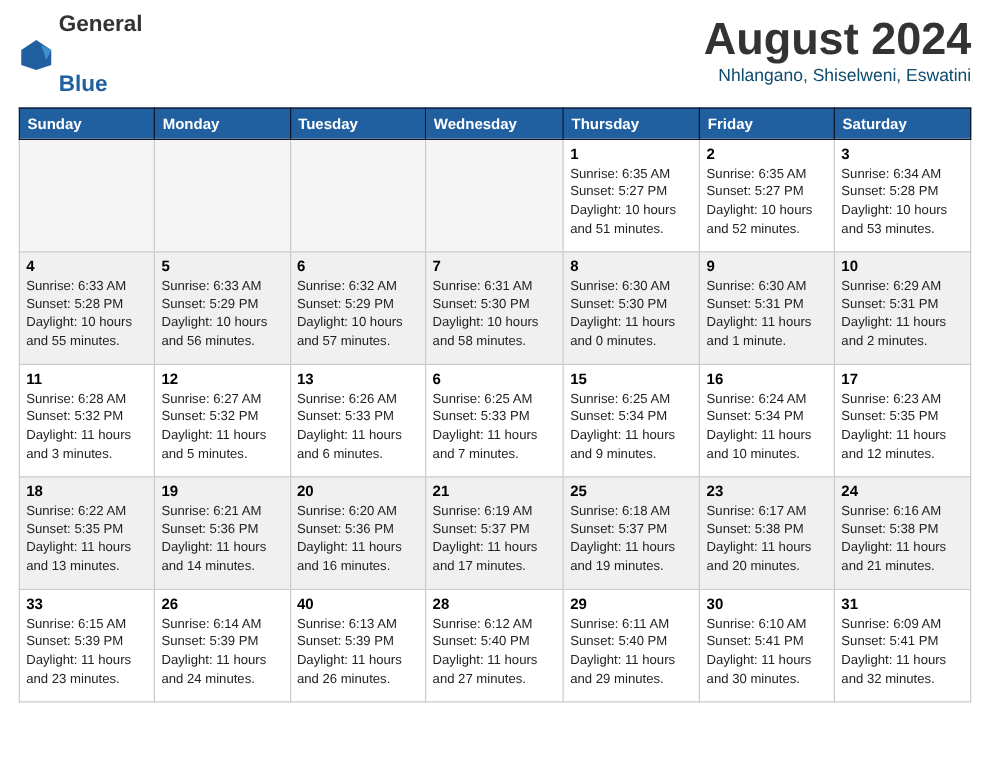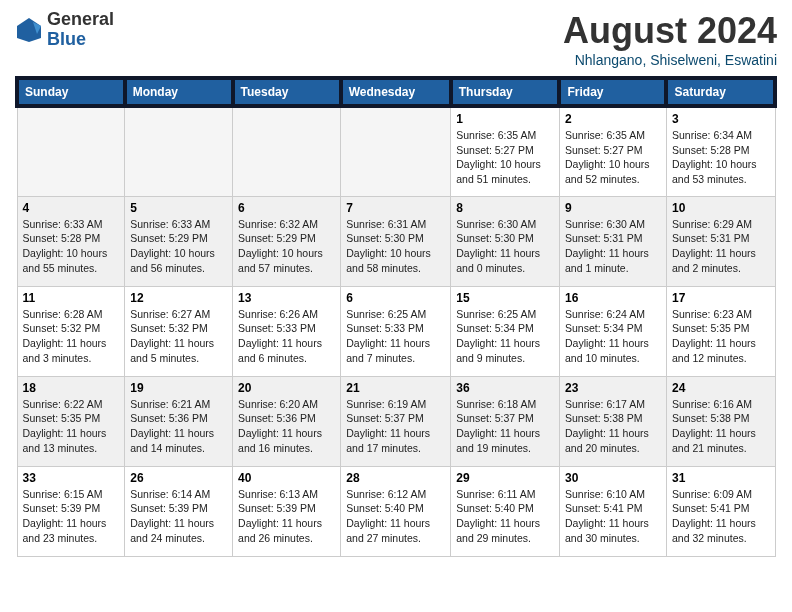--- a/index.html
+++ b/index.html
@@ -18,20 +18,21 @@
     }
     .logo {
       display: flex;
       align-items: center;
       gap: 4px;
     }
     .logo-text {
       display: flex;
       flex-direction: column;
       line-height: 1.1;
+      gap: 28px;
     }
     .logo-general {
       font-size: 18px;
       font-weight: bold;
       color: #333;
     }
     .logo-blue {
       font-size: 18px;
       font-weight: bold;
       color: #2060a0;
@@ -58,21 +59,21 @@
       border-collapse: collapse;
       font-size: 11px;
     }
     .calendar th {
       background-color: #2060a0;
       color: #fff;
       text-align: left;
       padding: 5px 6px;
       font-size: 12px;
       font-weight: bold;
-      border: 4px solid #0f172a;
+      border: 1px solid #0f172a;
     }
     .calendar td {
       border: 1px solid #ccc;
       vertical-align: top;
       padding: 4px 5px;
       width: 113px;
       height: 90px;
       background: #fff;
     }
     .calendar td.empty {
@@ -214,21 +215,21 @@
         </td>
         <td>
           <div class="day-num">20</div>
           <div class="day-info">Sunrise: 6:20 AM<br>Sunset: 5:36 PM<br>Daylight: 11 hours<br>and 16 minutes.</div>
         </td>
         <td>
           <div class="day-num">21</div>
           <div class="day-info">Sunrise: 6:19 AM<br>Sunset: 5:37 PM<br>Daylight: 11 hours<br>and 17 minutes.</div>
         </td>
         <td>
-          <div class="day-num">36</div>
+          <div class="day-num">25</div>
           <div class="day-info">Sunrise: 6:18 AM<br>Sunset: 5:37 PM<br>Daylight: 11 hours<br>and 19 minutes.</div>
         </td>
         <td>
           <div class="day-num">23</div>
           <div class="day-info">Sunrise: 6:17 AM<br>Sunset: 5:38 PM<br>Daylight: 11 hours<br>and 20 minutes.</div>
         </td>
         <td>
           <div class="day-num">24</div>
           <div class="day-info">Sunrise: 6:16 AM<br>Sunset: 5:38 PM<br>Daylight: 11 hours<br>and 21 minutes.</div>
         </td>

